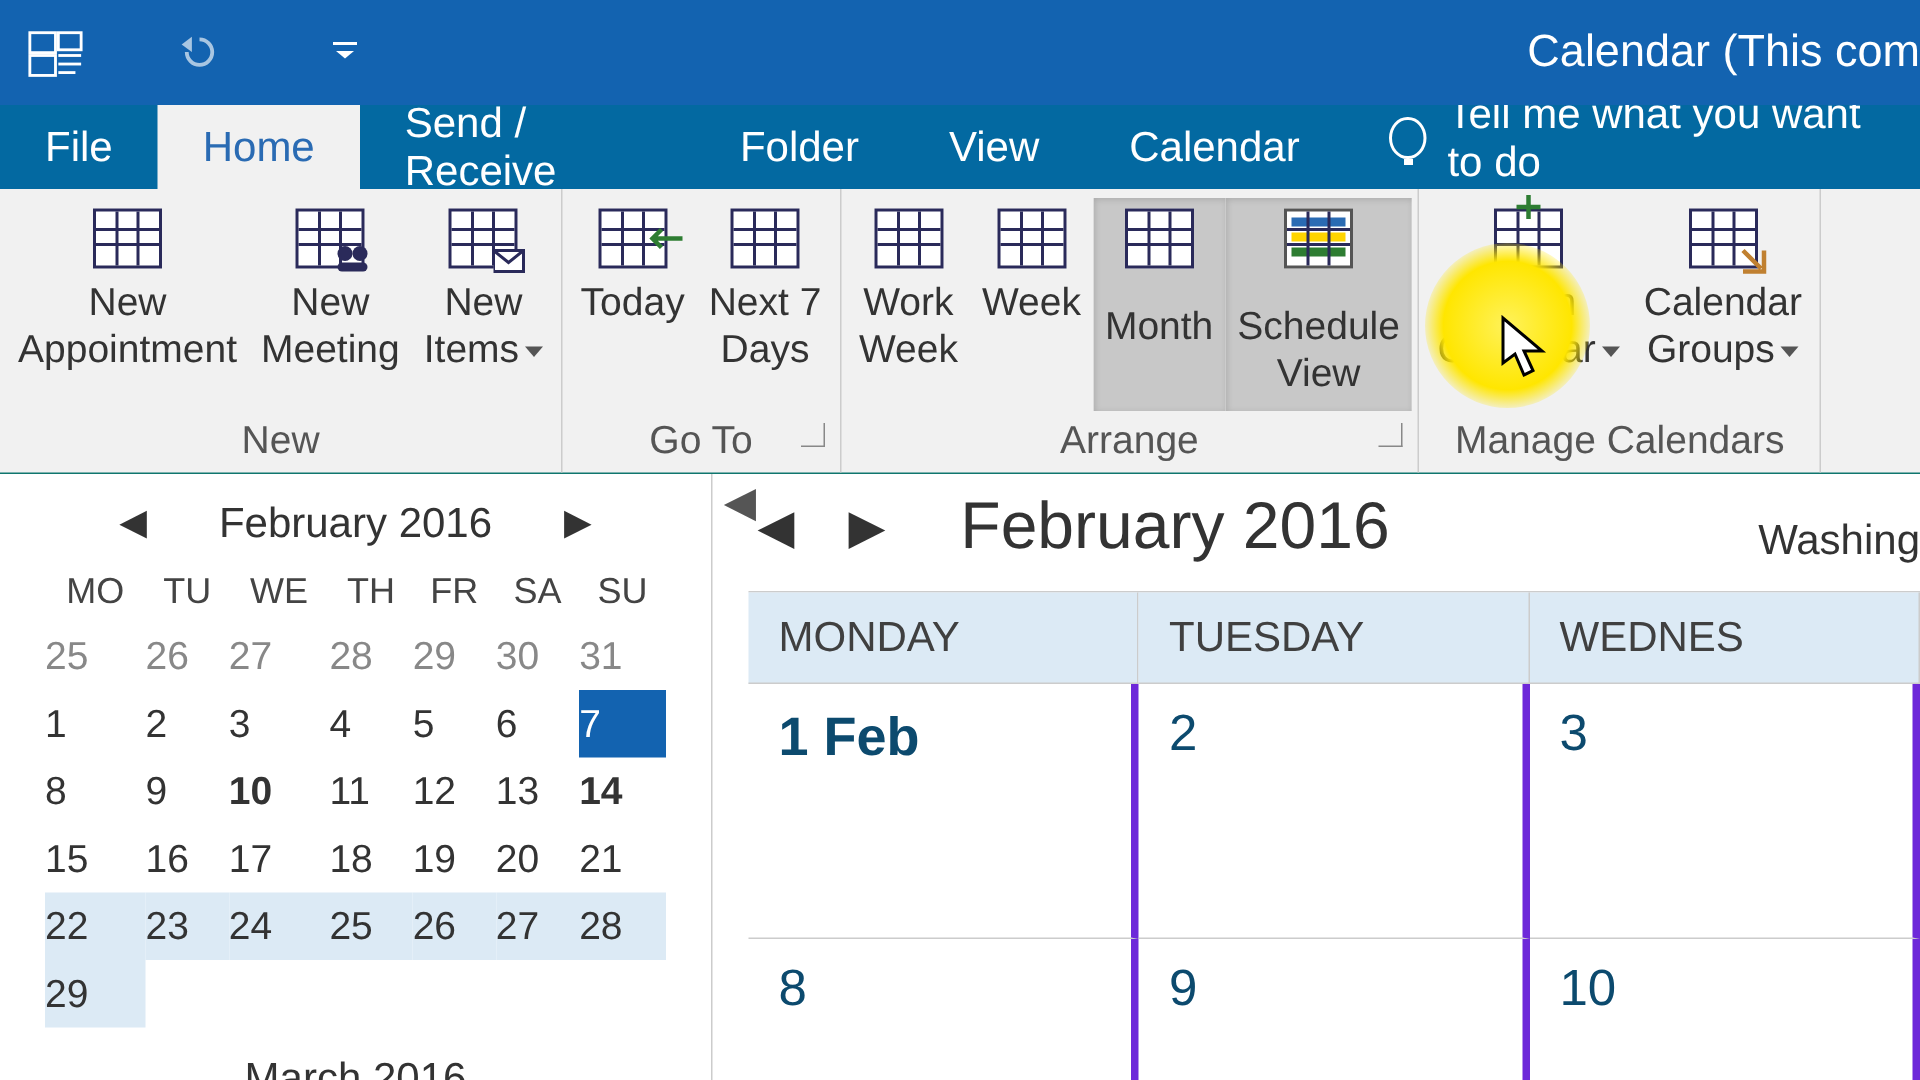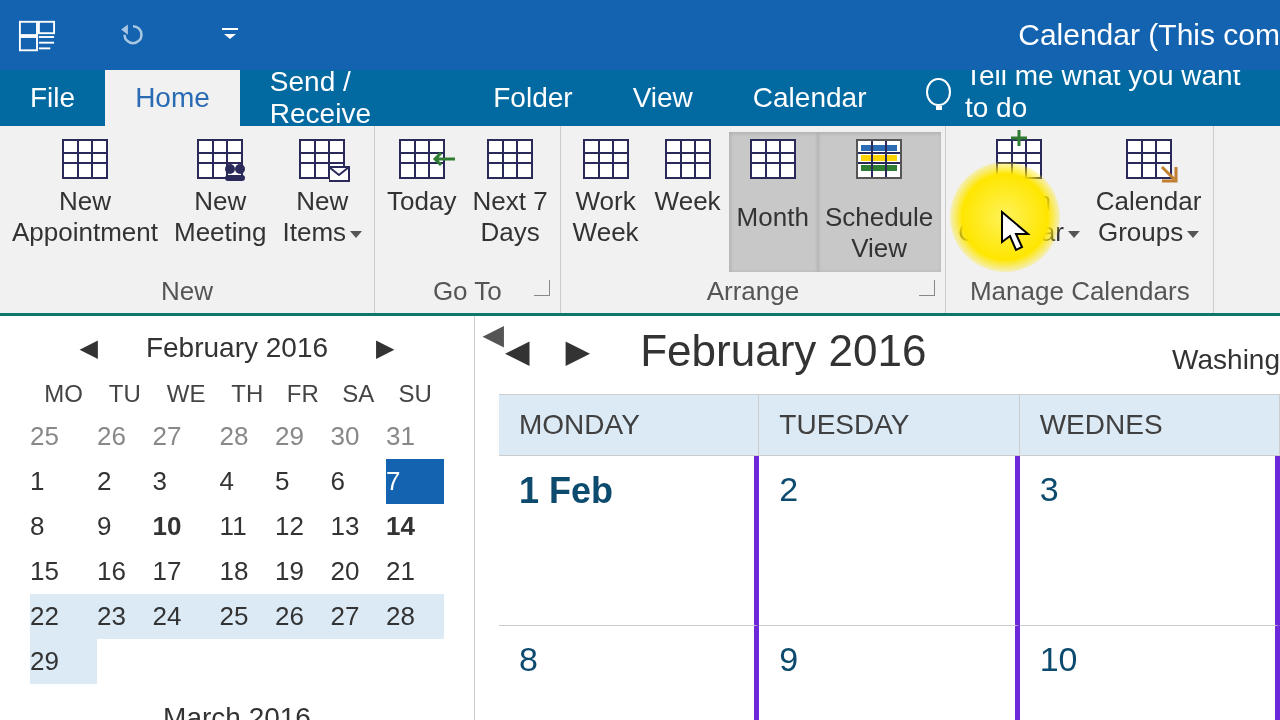--- a/index.html
+++ b/index.html
@@ -15,21 +15,21 @@
 
 
 .tabstrip { height:56px; background:#0369a1; display:flex; align-items:center; }
 .tab { padding:13px 30px 14px; color:#fff; font-size:28px; cursor:pointer; }
 .tab.active { background:#f1f1f1; color:#2a6bb3; }
 .tellme { display:flex; align-items:center; gap:14px; padding:0 20px 12px 30px; color:#fff; font-size:28px; }
 .bulb { width:28px; height:28px; border:2.5px solid #fff; border-radius:50%; position:relative; }
 .bulb:after { content:""; position:absolute; bottom:-6px; left:8px; width:6px; height:4px; background:#fff; }
 
 
-.ribbon { background:#f1f1f1; border-bottom:3px solid #0f766e; display:flex; height:190px; }
+.ribbon { background:#f1f1f1; border-bottom:1px solid #0f766e; display:flex; height:190px; }
 .group { border-right:1px solid #ccc; padding:6px 4px 2px; display:flex; flex-direction:column; }
 .group-items { display:flex; flex:1; }
 .group-label { text-align:center; font-size:26px; color:#555; padding:4px 0; position:relative; }
 .group-label .dlg { position:absolute; right:6px; top:8px; width:16px; height:16px; border:1.5px solid #888; border-left:none; border-top:none; }
 .rbtn { display:flex; flex-direction:column; align-items:center; padding:4px 8px 2px; cursor:pointer; position:relative; }
 .rbtn .ico { width:56px; height:46px; display:flex; align-items:center; justify-content:center; margin-bottom:4px; }
 .rbtn-label { font-size:26px; color:#333; text-align:center; line-height:1.2; }
 .rbtn.pressed { background:#c8c8c8; box-shadow:inset 1px 1px 4px rgba(0,0,0,.15);gap:16px; }
 .dd-caret { display:inline-block; margin-left:4px; border-top:7px solid #555; border-left:6px solid transparent; border-right:6px solid transparent; vertical-align:middle; }
 

